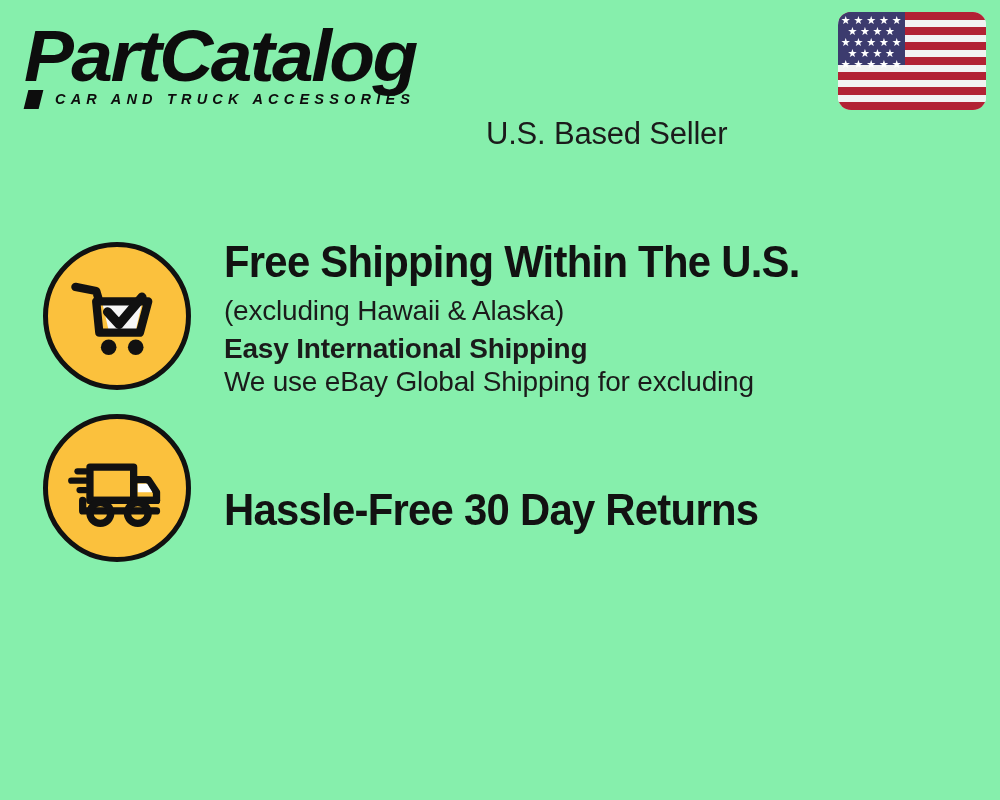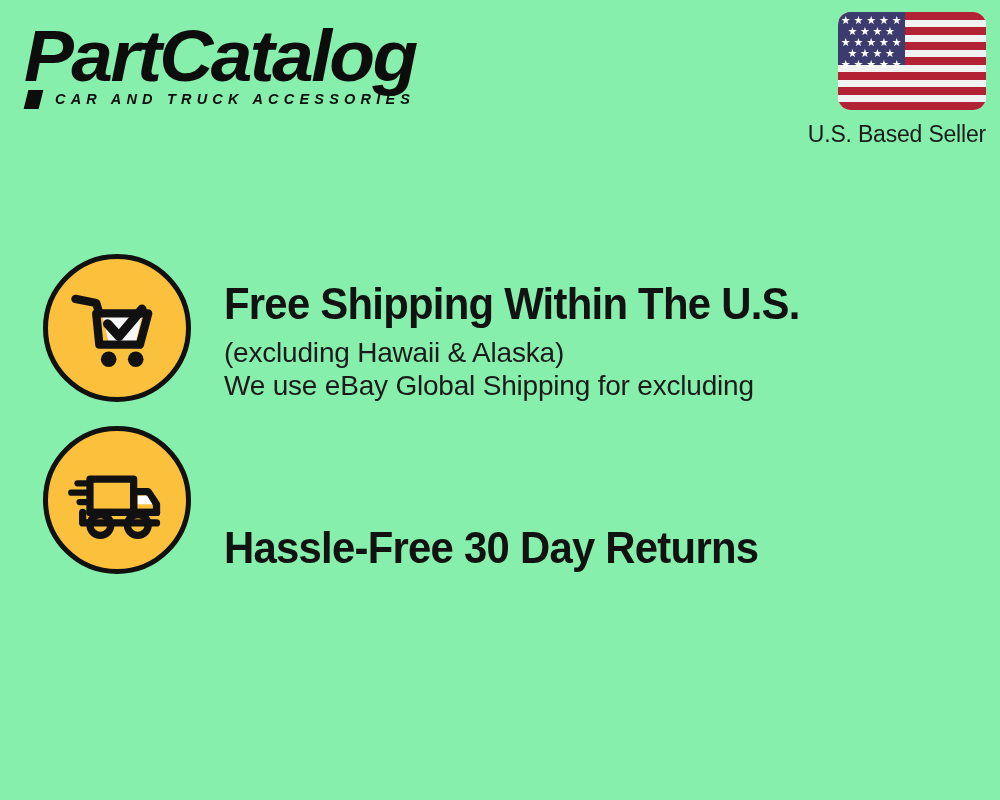--- a/index.html
+++ b/index.html
@@ -111,40 +111,39 @@
   .star {
     color: #ffffff;
     font-size: 11px;
     line-height: 1;
   }
   .seller-note {
     position: absolute;
     right: 14px;
     top: 116px;
     width: 500px;
-    text-align: right;
     font-family: "Liberation Sans", "DejaVu Sans", sans-serif;
     font-weight: 400;
-    font-size: 23px;
+    font-size: 31px;
     line-height: 36px;
     color: #1b1b1b;
     letter-spacing: -0.2px;
   }
 
   
   .features {
     position: absolute;
     left: 0;
     top: 230px;
     width: 1000px;
   }
   .feature-row {
     position: relative;
     display: flex;
-    align-items: flex-end;
+    align-items: center;
     height: 172px;
   }
   .icon-badge {
     position: relative;
     flex: 0 0 auto;
     width: 148px;
     height: 148px;
     margin-left: 43px;
     border-radius: 50%;
     background: #fbc13d;
@@ -273,20 +272,21 @@
           <polygon points="36,38 74,38 68,64 42,64" fill="#f7f7f7"></polygon>
           <path d="M10 22 L30 26 L33 36 L80 36 L72 66 L33 66 L30 36" fill="none" stroke="#111111" stroke-width="8" stroke-linecap="round" stroke-linejoin="round"></path>
           <path d="M41 46 L52 58 L74 32" fill="none" stroke="#111111" stroke-width="9" stroke-linecap="round" stroke-linejoin="round"></path>
           <circle cx="42" cy="80" r="7.5" fill="#111111"></circle>
           <circle cx="68" cy="80" r="7.5" fill="#111111"></circle>
         </svg>
       </div>
       <div class="feature-text">
         <div class="feature-heading">Free Shipping Within The U.S.</div>
         <div class="feature-sub first">(excluding Hawaii &amp; Alaska)</div>
+        <div class="feature-sub strong">Easy International Shipping</div>
         <div class="feature-sub">We use eBay Global Shipping for excluding</div>
       </div>
     </div>
 
     <div class="feature-row row-returns">
       <div class="icon-badge">
         <svg viewBox="0 0 100 100" xmlns="http://www.w3.org/2000/svg">
           <rect x="24" y="30" width="42" height="32" fill="none" stroke="#111111" stroke-width="7" stroke-linejoin="round"></rect>
           <path d="M66 42 L80 42 L88 54 L88 62 L66 62 Z" fill="none" stroke="#111111" stroke-width="7" stroke-linejoin="round"></path>
           <polygon points="70,46 79,46 84,54 70,54" fill="#ffffff"></polygon>

